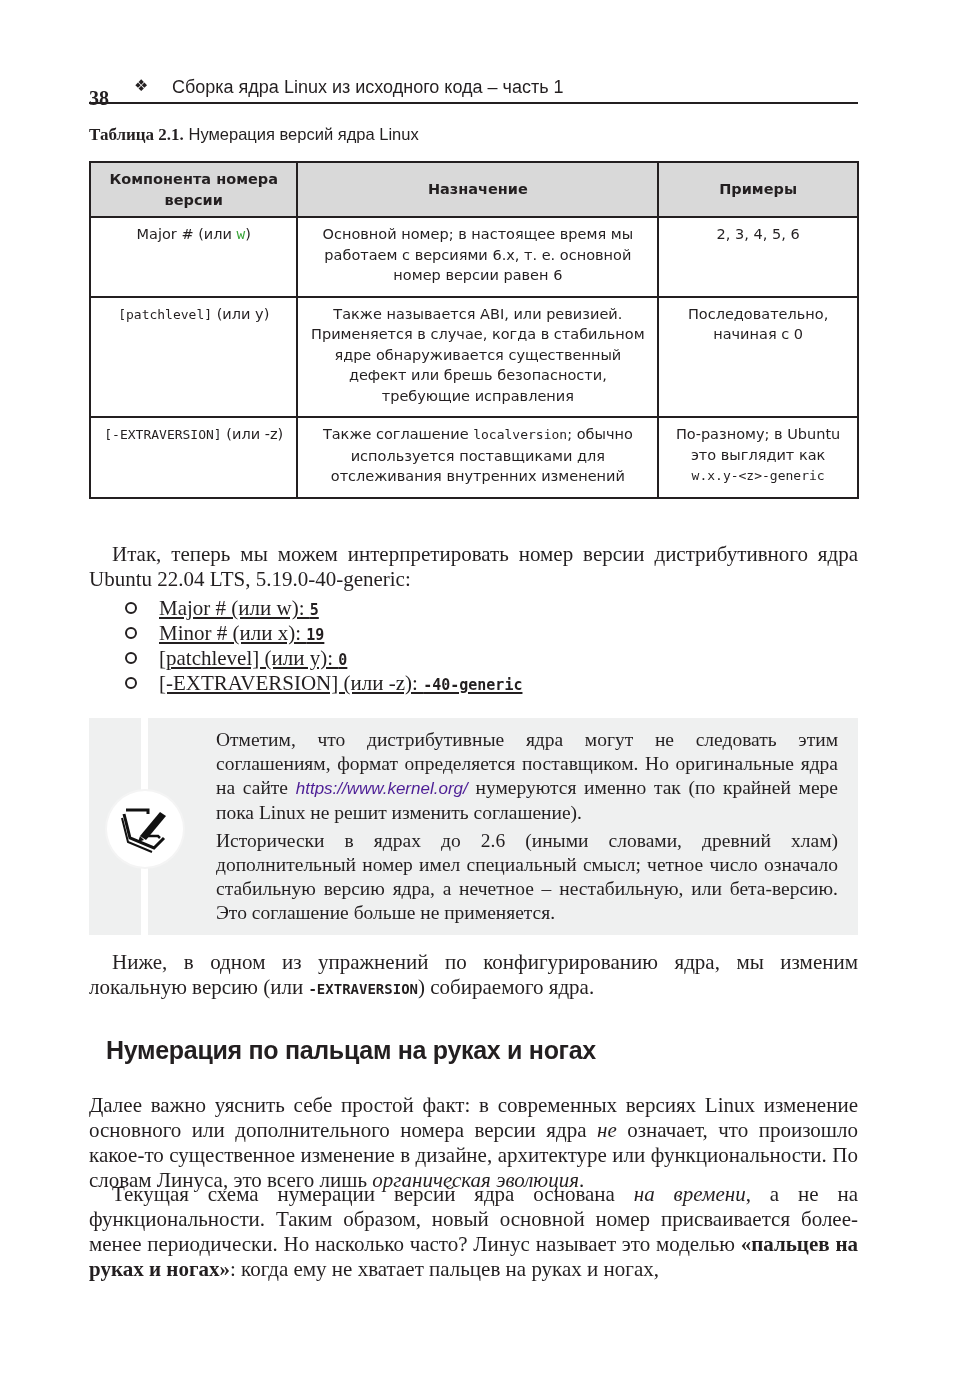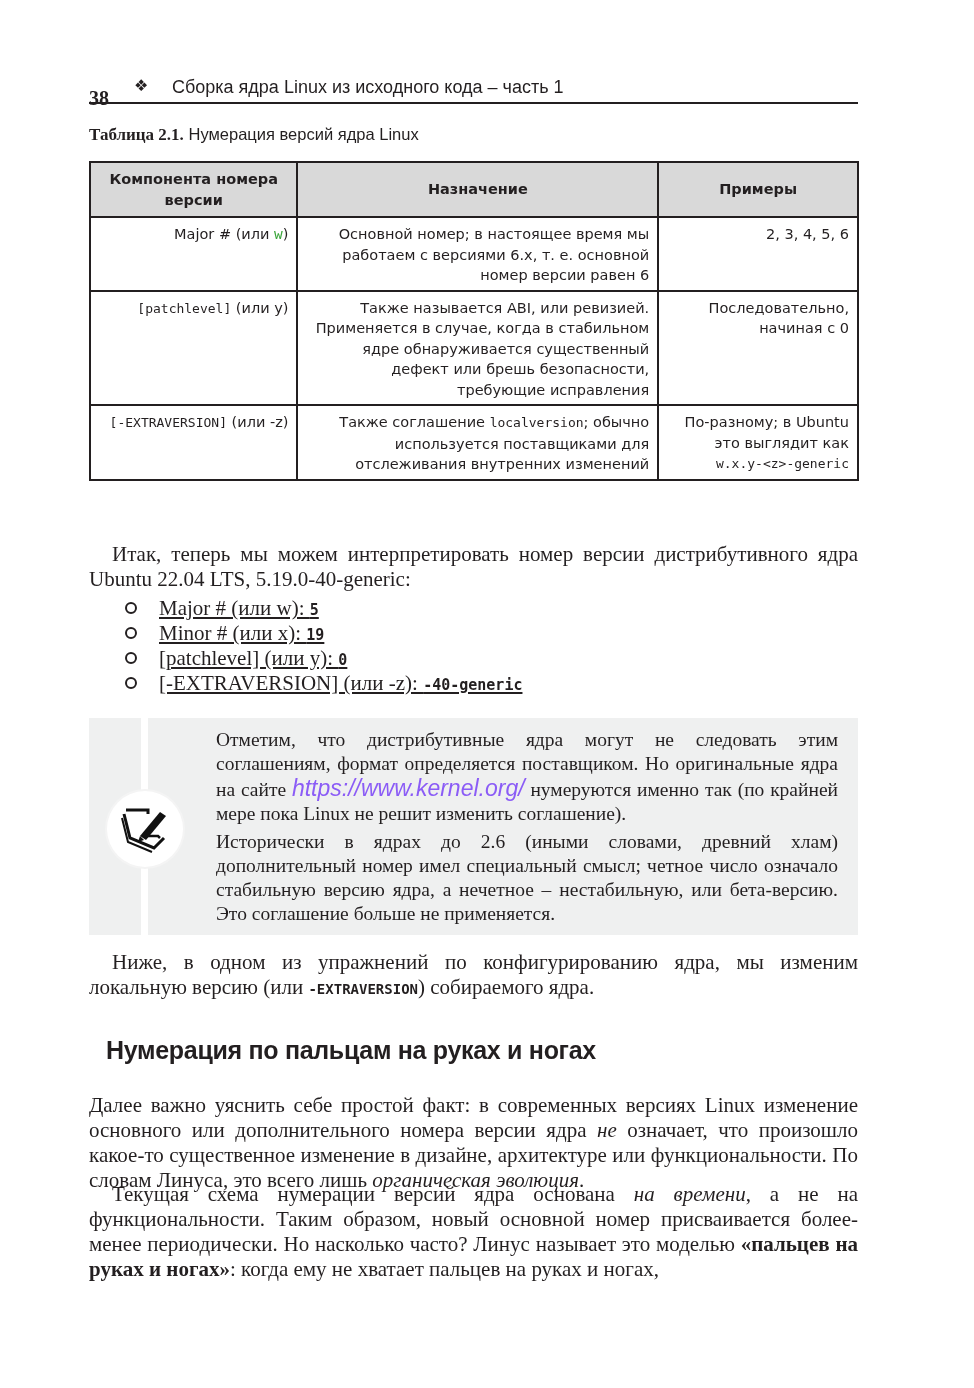--- a/index.html
+++ b/index.html
@@ -10,40 +10,40 @@
     border-bottom: 2.5px solid #231f20; font-family: "Liberation Sans", sans-serif; font-size: 18px; }
   .running-head .pg { position: absolute; left: 0; top: 11px; font-family: "Liberation Serif", serif; font-weight: bold; font-size: 20px; }
   .running-head .orn { position: absolute; left: 45px; top: 0px; font-size: 16px; }
   .running-head .title { position: absolute; left: 83px; top: 1px; }
 
   .caption { position: absolute; top: 125px; left: 0; font-family: "Liberation Sans", sans-serif; font-size: 16.5px; }
   .caption b { font-family: "Liberation Serif", serif; font-weight: bold; font-size: 17px; }
 
   table.ver { position: absolute; top: 161px; left: 0; width: 770px; border-collapse: collapse;
     font-family: "DejaVu Sans", sans-serif; font-size: 14.5px; line-height: 20.5px; border-radius: 17px; }
-  table.ver th, table.ver td { border: 2px solid #231f20; vertical-align: top; padding: 6px 8px 4px 8px; text-align: right; }
+  table.ver th, table.ver td { border: 2px solid #231f20; vertical-align: top; padding: 6px 8px 10px 8px; text-align: center; }
   table.ver th { background: #d9d9d9; font-weight: bold; text-align: center; vertical-align: middle; padding: 6px 8px; height: 40px; }
   table.ver col.c1 { width: 208px; } table.ver col.c2 { width: 362px; } table.ver col.c3 { width: 200px; }
   .mono { font-family: "DejaVu Sans Mono", monospace; font-size: 13px; }
   .green { color: #3aa53a; font-family: "DejaVu Sans Mono", monospace; }
 
   .body { font-family: "Liberation Serif", serif; font-size: 21px; line-height: 25px; text-align: justify; }
   .p1 { position: absolute; top: 542px; left: 0; width: 769px; text-indent: 23px; }
   ul.bul { position: absolute; top: 584px; left: 0; list-style: none; margin: 12px; padding: 0; text-decoration: underline; }
   ul.bul li { position: relative; padding-left: 58px; height: 25px; }
   ul.bul li .b { position: absolute; left: 24px; top: 6px; width: 12px; height: 12px; border: 2px solid #231f20; border-radius: 50%; box-sizing: border-box; }
   .code { font-family: "DejaVu Sans Mono", monospace; font-size: 15px; font-weight: bold; }
 
   .note { position: absolute; top: 718px; left: 0; width: 769px; height: 217px; background: #eff0f0; }
   .note .vline { position: absolute; left: 52px; top: 0; width: 7px; height: 217px; background: #ffffff; }
   .note .circle { position: absolute; left: 18px; top: 73px; width: 76px; height: 76px; border-radius: 50%; background: #ffffff; box-shadow: 0 0 0 2px #f4f4f4; }
   .note .circle svg { position: absolute; left: 13px; top: 13px; }
   .note .txt { position: absolute; left: 127px; top: 10px; width: 622px; font-family: "Liberation Serif", serif; font-size: 19.5px; line-height: 24px; text-align: justify; }
   .note .txt p { margin: 0 0 4px 0; }
-  .link { color: #8b5cf6; font-style: italic; font-family: "Liberation Sans", sans-serif; font-size: 23px; }
+  .link { color: #4c1d95; font-style: italic; font-family: "Liberation Sans", sans-serif; font-size: 17px; }
 
   .p2 { position: absolute; top: 950px; left: 0; width: 769px; text-indent: 23px; }
   .code2 { font-family: "DejaVu Sans Mono", monospace; font-size: 14px; font-weight: bold; }
   h2.sec { position: absolute; top: 1019px; left: 0; margin: 17px; font-family: "Liberation Sans", sans-serif; font-weight: bold; font-size: 25px; letter-spacing: -0.3px; }
   .p3 { position: absolute; top: 1093px; left: 0; width: 769px; }
   .p4 { position: absolute; top: 1182px; left: 0; width: 769px; text-indent: 23px; }
 </style>
 </head>
 <body>
 

